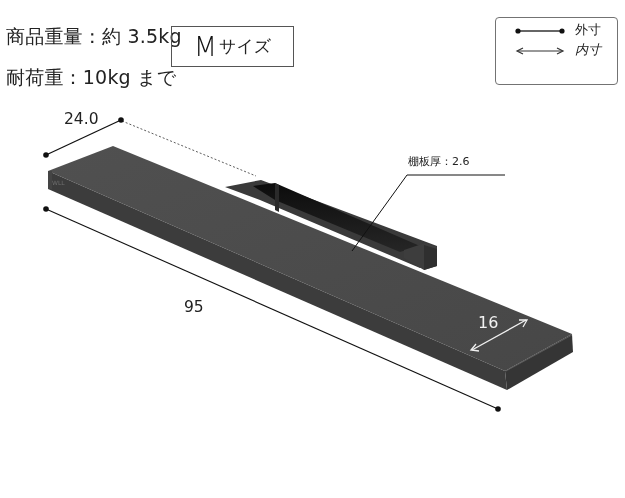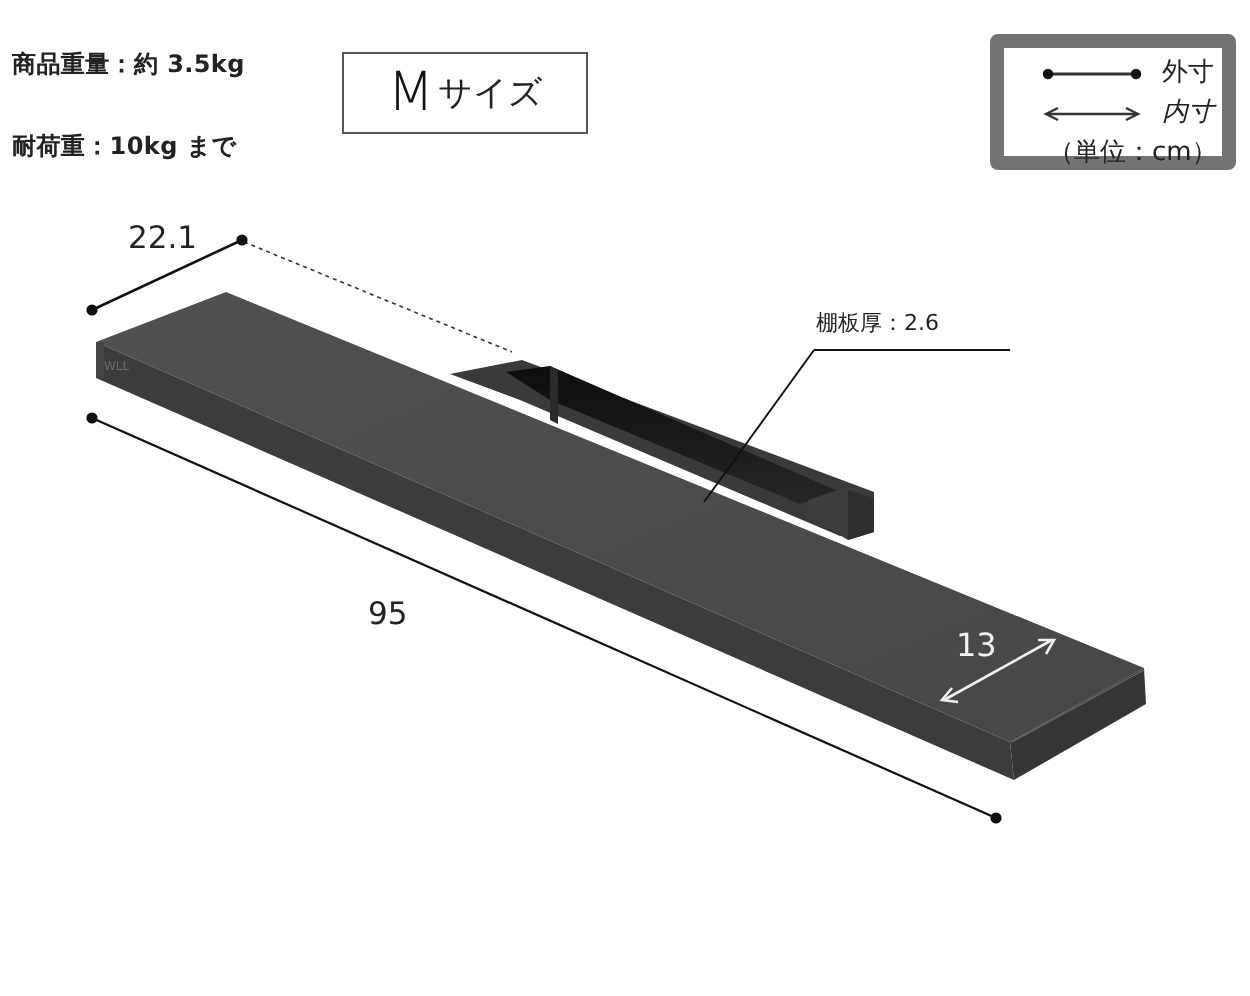--- a/index.html
+++ b/index.html
@@ -1,26 +1,26 @@
 <!DOCTYPE html>
 <html><head>
 <meta charset="utf-8">
 <style>
   html, body { margin:0; padding:0; background:#ffffff; }
   body { width:625px; height:498px; position:relative; overflow:hidden;
          font-family:"DejaVu Sans", sans-serif; color:#222; }
-  .spec { position:absolute; left:6px; font-size:12px; letter-spacing:0.2px; white-space:nowrap;font-weight:bold; }
+  .spec { position:absolute; left:6px; font-size:19px; letter-spacing:0.2px; white-space:nowrap; }
   #spec1 { top:24px; }
   #spec2 { top:65px; }
   .size-box { position:absolute; left:171px; top:26px; width:123px; height:41px;
               border:1px solid #555; box-sizing:border-box; display:flex; align-items:center; justify-content:center; }
   .size-box .big { font-size:27px; font-weight:300; color:#111; }
   .size-box .small { font-size:17px; color:#222; margin-left:2px;text-align:center; }
   .legend { position:absolute; left:495px; top:17px; width:123px; height:68px;
-            border:7px solid #737373; border-radius:4px; box-sizing:border-box; }
+            border:1px solid #737373; border-radius:4px; box-sizing:border-box; }
   .legend .row { position:absolute; font-size:13px; color:#222; white-space:nowrap; }
   .legend .r1 { left:79px; top:3px; }
   .legend .r2 { left:79px; top:23px;font-style:italic; }
   .legend .r3 { left:22px; top:43px; font-size:13px; }
   svg.diagram { position:absolute; left:0; top:0; }
   .lbl { position:absolute; font-size:15px; color:#222; white-space:nowrap; }
 </style>
 </head>
 <body>
 
@@ -36,21 +36,20 @@
   <svg width="121" height="66" style="position:absolute;left:0;top:0">
     <line x1="22" y1="13" x2="66" y2="13" stroke="#333" stroke-width="1.5"></line>
     <circle cx="22" cy="13" r="2.6" fill="#111"></circle>
     <circle cx="66" cy="13" r="2.6" fill="#111"></circle>
     <line x1="22" y1="33" x2="66" y2="33" stroke="#333" stroke-width="1.2"></line>
     <polyline points="27,30 21,33 27,36" fill="none" stroke="#333" stroke-width="1.2"></polyline>
     <polyline points="61,30 67,33 61,36" fill="none" stroke="#333" stroke-width="1.2"></polyline>
   </svg>
   <span class="row r1">外寸</span>
   <span class="row r2">内寸</span>
-  <span class="row r3">（単位：cm）</span>
 </div>
 
 <svg class="diagram" width="625" height="498" viewBox="0 0 625 498">
   <defs>
     <linearGradient id="topGrad" x1="0" y1="0" x2="1" y2="1">
       <stop offset="0" stop-color="#505050"></stop>
       <stop offset="1" stop-color="#474747"></stop>
     </linearGradient>
     <linearGradient id="trayGrad" x1="0" y1="0" x2="0" y2="1">
       <stop offset="0" stop-color="#0c0c0c"></stop>
@@ -98,16 +97,16 @@
     <polyline points="476,344 471,350 479,351" fill="none" stroke="#f0f0f0" stroke-width="1.3"></polyline>
     <polyline points="519,320 527,320 523,327" fill="none" stroke="#f0f0f0" stroke-width="1.3"></polyline>
   </g>
 
   <g>
     <line x1="352" y1="251" x2="407" y2="175" stroke="#111" stroke-width="1"></line>
     <line x1="407" y1="175" x2="505" y2="175" stroke="#111" stroke-width="1"></line>
   </g>
 </svg>
 
-<div class="lbl" style="left:64px;top:110px;font-size:15.5px;">22.1</div>
+<div class="lbl" style="left:64px;top:110px;font-size:15.5px;">24.0</div>
 <div class="lbl" style="left:184px;top:298px;font-size:15.5px;">95</div>
-<div class="lbl" style="left:478px;top:313px;font-size:16px;color:#f2f2f2;">13</div>
+<div class="lbl" style="left:478px;top:313px;font-size:16px;color:#f2f2f2;">16</div>
 <div class="lbl" style="left:408px;top:154px;font-size:11px;">棚板厚：2.6</div>
 
 </body></html>

